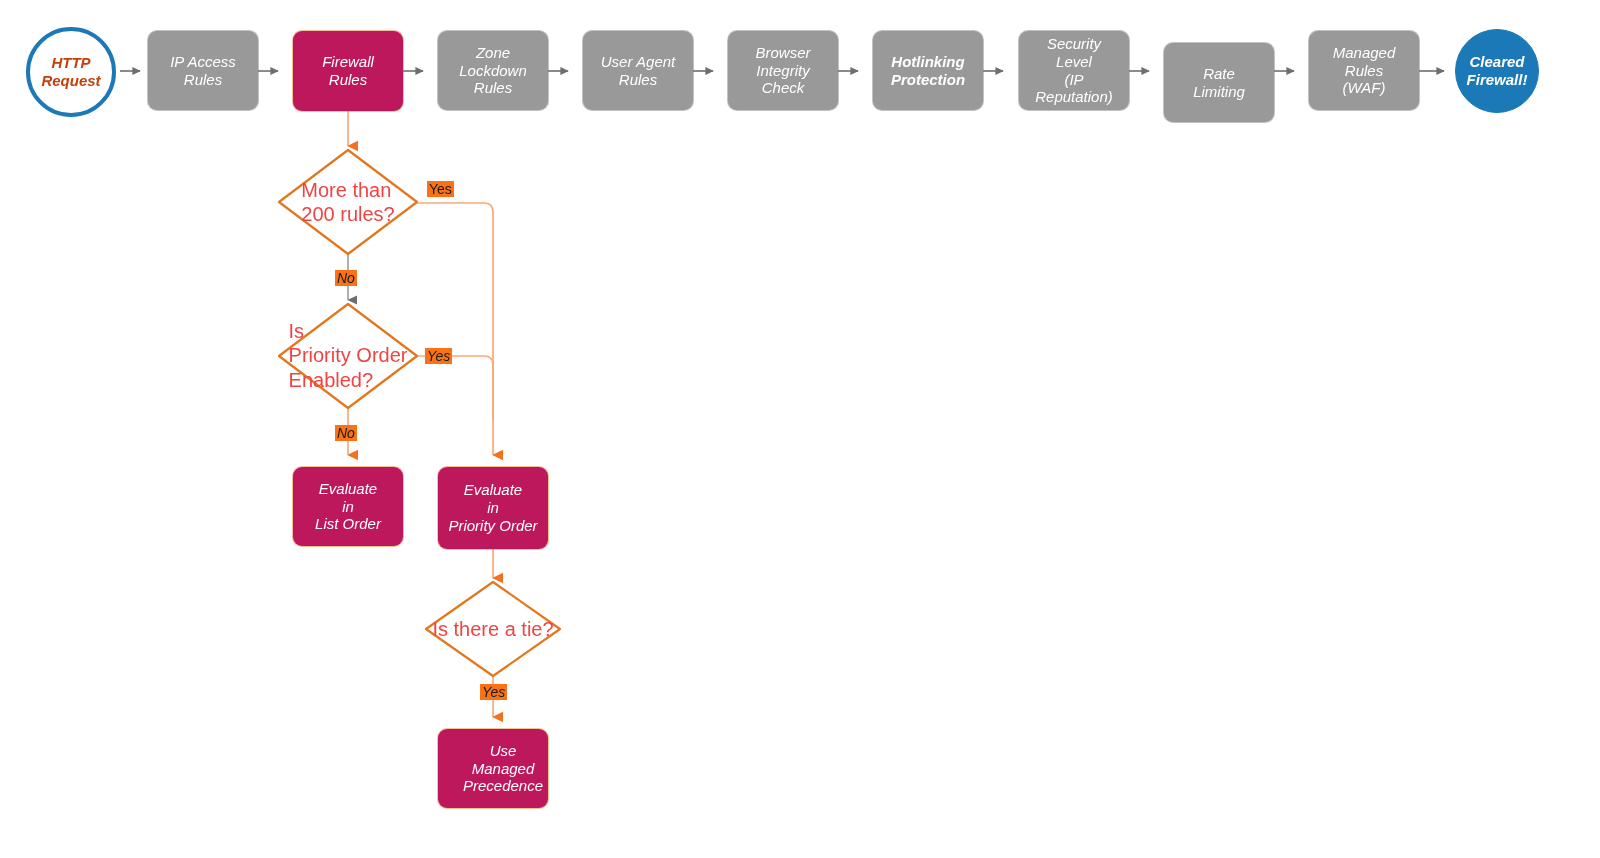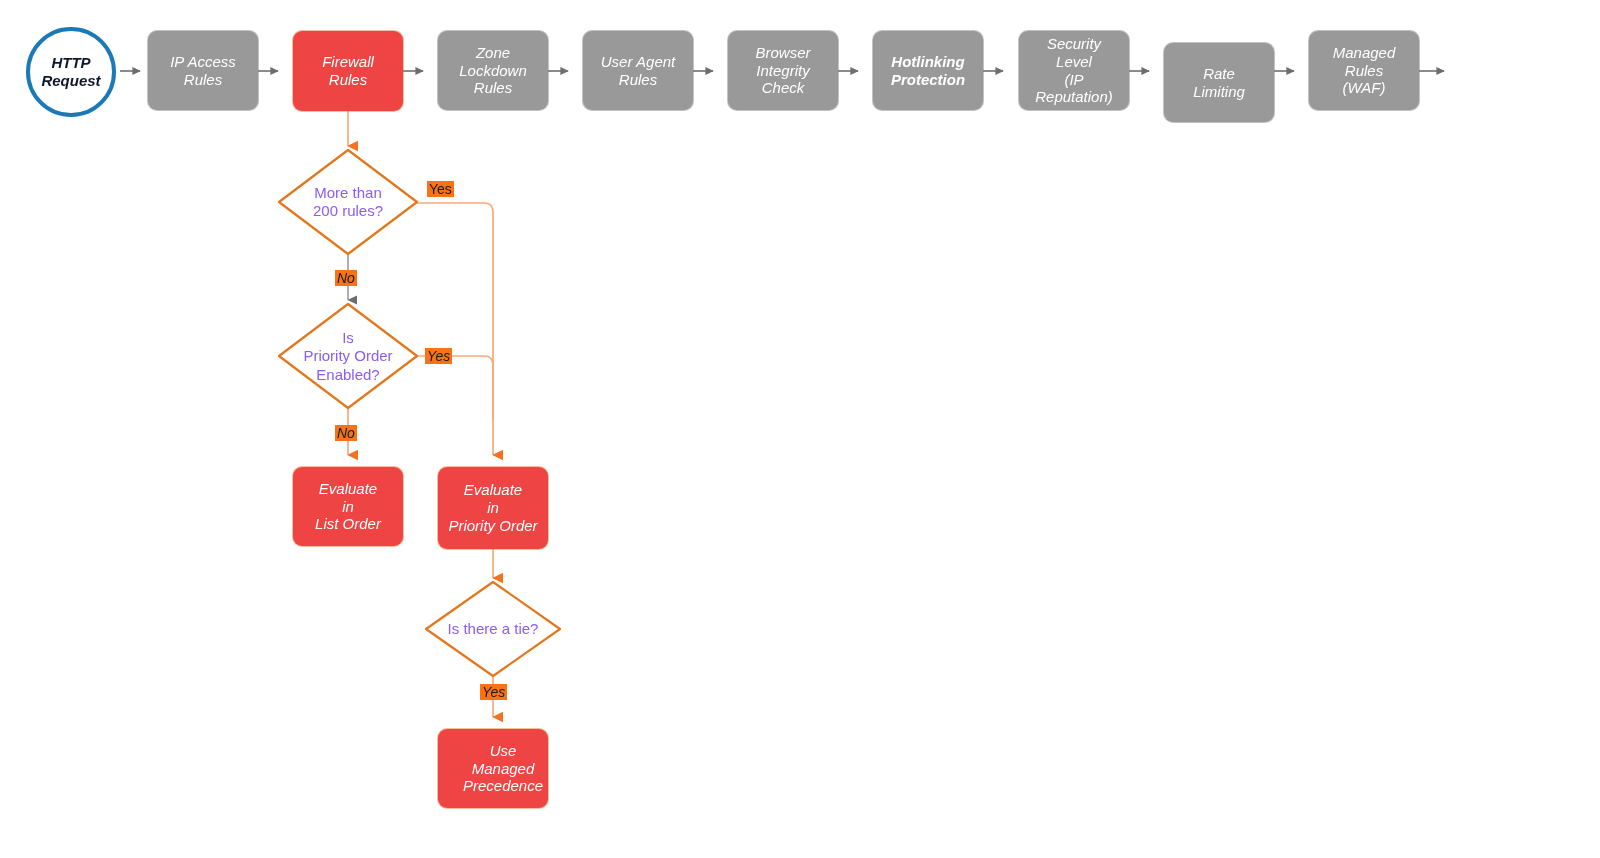--- a/index.html
+++ b/index.html
@@ -47,35 +47,35 @@
     font-style: italic;
     color: #ffffff;
     font-size: 15px;
     padding: 2px 6px;
   }
   .proc.gray {
     background: #999999;
     box-shadow: 0 0 0 1px rgba(120,120,120,0.45);
   }
   .proc.orange {
-    background: #ef4444;
+    background: #be185d;
     box-shadow: 0 0 0 1px rgba(230,115,30,0.45);
   }
 
   
   .term {
     border-radius: 50%;
     font-style: italic;
     font-weight: bold;
     font-size: 15px;
   }
   .term.outline {
     background: #ffffff;
     border: 4px solid #1C79B8;
-    color: #0f172a;
+    color: #c2410c;
   }
   .term.filled {
     background: #1C79B8;
     border: 1px solid #1C79B8;
     color: #ffffff;
   }
 
   
   .diamond {
     position: absolute;
@@ -87,23 +87,22 @@
     top: 50%;
     width: 100%;
     height: 100%;
     transform: translate(-50%, -50%);
   }
   .diamond .label {
     position: absolute;
     left: 50%;
     top: 50%;
     transform: translate(-50%, -50%);
-    text-align: center;
-    font-size: 15px;
-    color: #8b5cf6;
+    font-size: 20px;
+    color: #ef4444;
     line-height: 1.22;
     white-space: nowrap;
   }
 
   
   .edge-label {
     position: absolute;
     font-size: 14px;
     font-style: italic;
     color: #1a1a1a;
@@ -242,20 +241,26 @@
   </div>
 
   <div class="node proc gray" style="left:1309px; top:31px; width:110px; height:79px;">
     <span>
       <span>Managed</span><br>
       <span>Rules</span><br>
       <span>(WAF)</span>
     </span>
   </div>
 
+  <div class="node term filled" style="left:1455px; top:29px; width:84px; height:84px;">
+    <span>
+      <span>Cleared</span><br>
+      <span>Firewall!</span>
+    </span>
+  </div>
 
   <div class="diamond" style="left:277px; top:148px; width:142px; height:108px;">
     <svg class="shape" viewBox="0 0 142 108" xmlns="http://www.w3.org/2000/svg">
       <polygon points="71,2 140,54 71,106 2,54" fill="#ffffff" stroke="#E4761B" stroke-width="2.2" stroke-linejoin="round"></polygon>
     </svg>
     <div class="label">
       <span>More than</span><br>
       <span>200 rules?</span>
     </div>
   </div>

